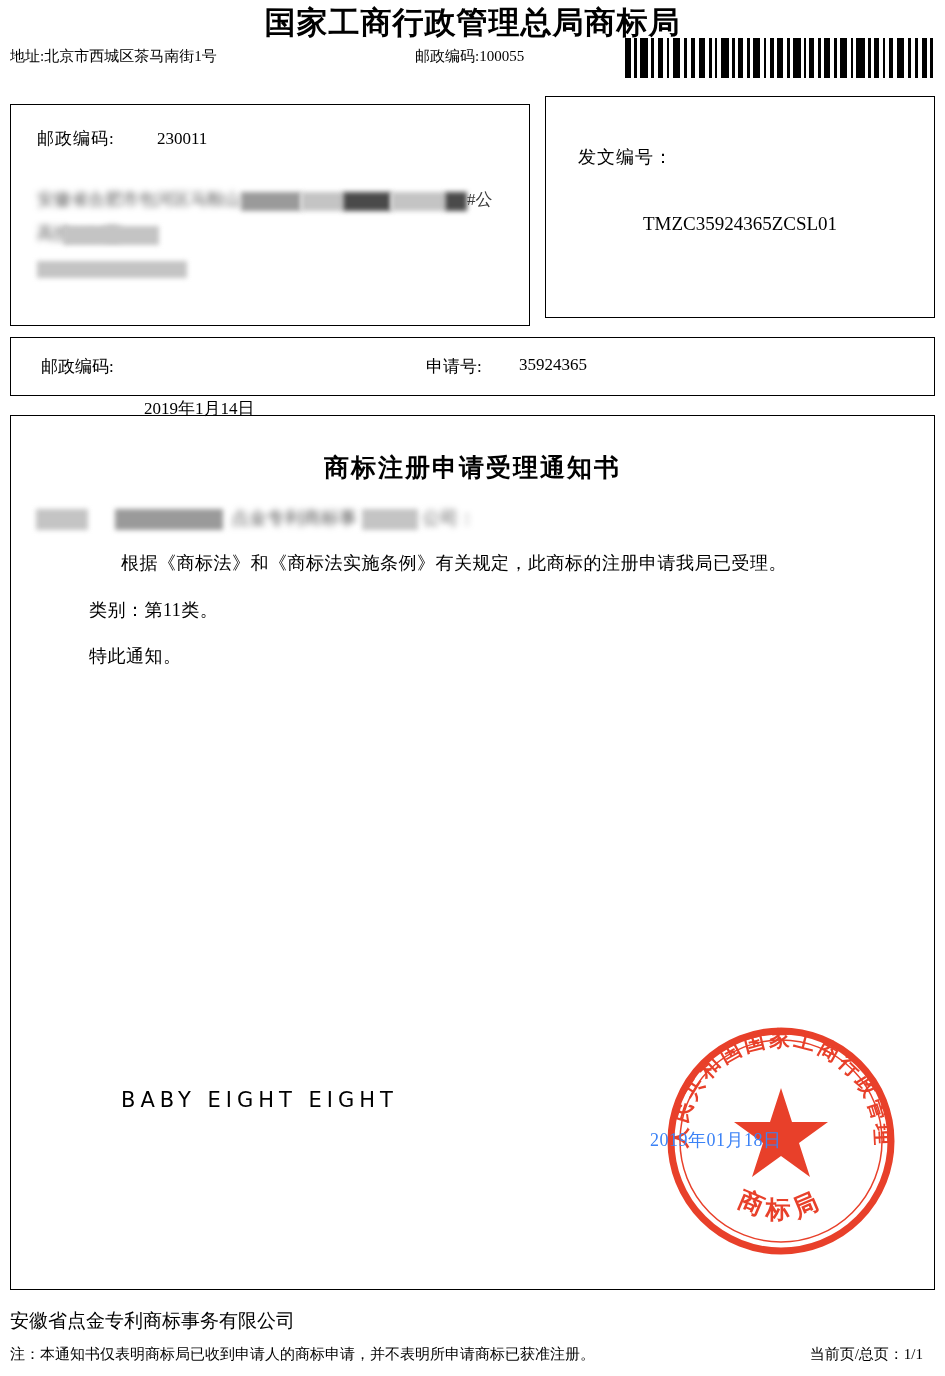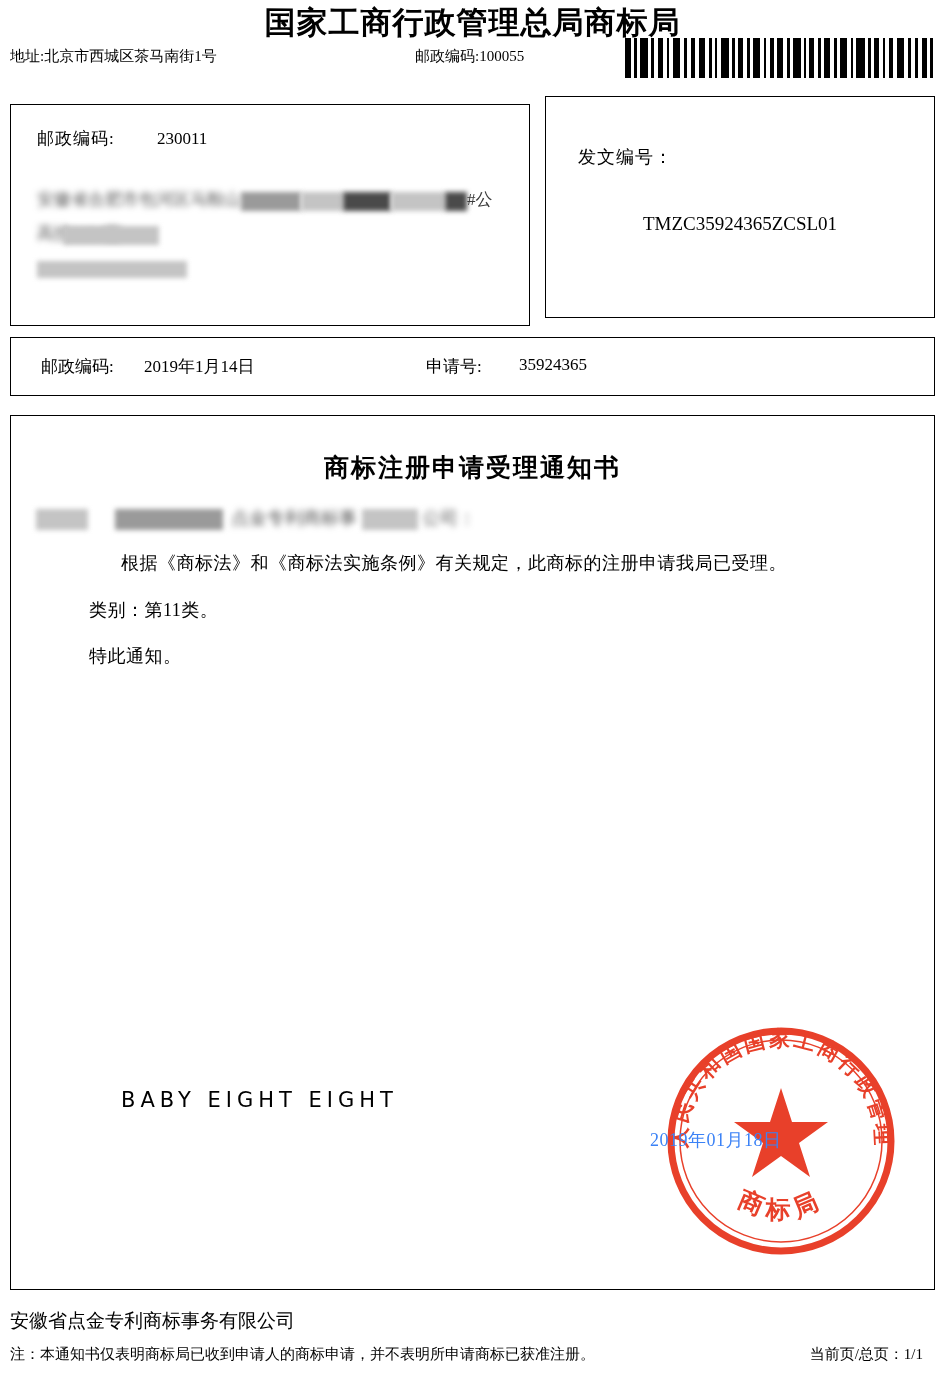--- a/index.html
+++ b/index.html
@@ -133,21 +133,21 @@
     font-size: 19px;
     font-family: "Liberation Serif", serif;
   }
 
   .mid-row {
     position: absolute;
     top: 17px;
     font-size: 17px;
   }
   .mid-date-label { left: 30px; }
-  .mid-date-val { left: 133px; }
+  .mid-date-val { left: 133px; margin-top: 42px; }
   .mid-no-label { left: 415px; }
   .mid-no-val { left: 508px; }
 
   
   .main-title {
     position: absolute;
     top: 35px;
     left: 0;
     right: 0;
     text-align: center;

